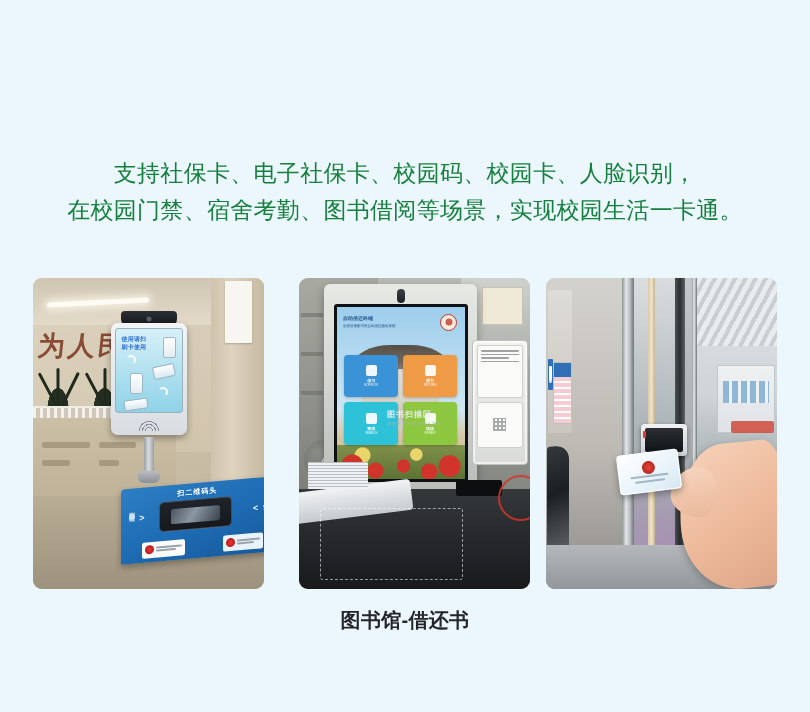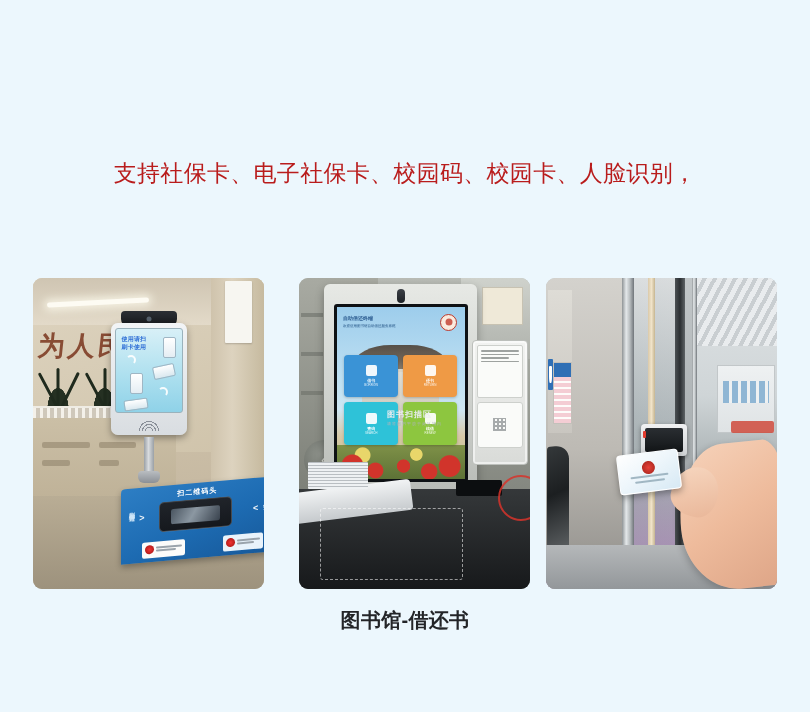--- a/index.html
+++ b/index.html
@@ -38,21 +38,21 @@
   }
 
   .subtitle {
     position: absolute;
     top: 155px;
     left: 0;
     width: 810px;
     text-align: center;
     font-size: 23px;
     line-height: 37px;
-    color: #b91c1c;
+    color: #15803d;
     letter-spacing: 0.3px;
   }
   .subtitle .line { display: block; white-space: nowrap; }
 
   
   .cards {
     position: absolute;
     top: 278px;
     left: 33px;
     width: 744px;
@@ -599,20 +599,21 @@
   }
 </style>
 </head>
 <body>
 
 <div class="page">
 
 
   <div class="subtitle">
     <span class="line">支持社保卡、电子社保卡、校园码、校园卡、人脸识别，</span>
+    <span class="line">在校园门禁、宿舍考勤、图书借阅等场景，实现校园生活一卡通。</span>
   </div>
 
   <div class="cards">
 
     <div class="card">
       <div class="photo p1">
         <div class="p1-wall"></div>
         <div class="p1-ceiling"></div>
         <div class="p1-lamp"></div>
         <div class="p1-redtext">为人民服务</div>

